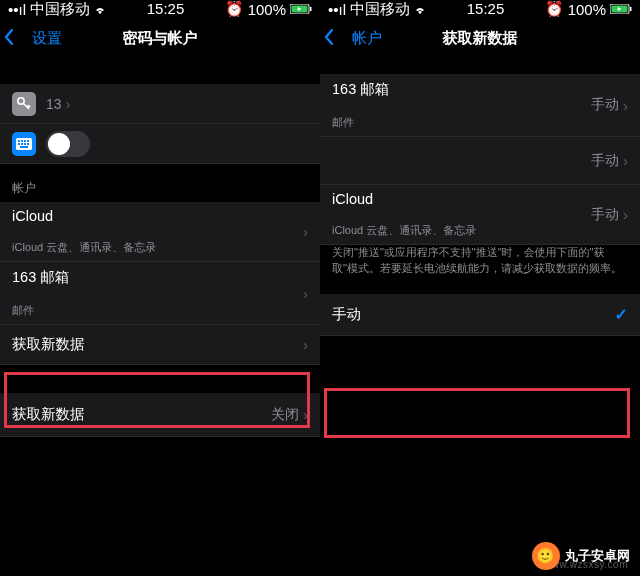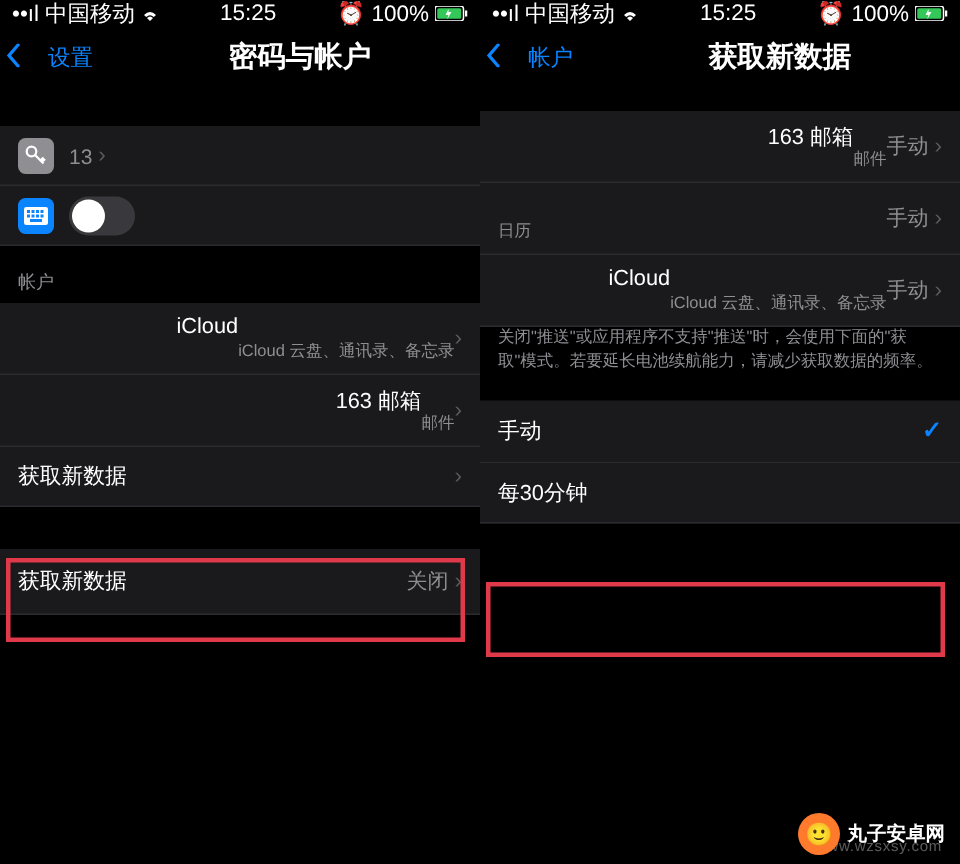--- a/index.html
+++ b/index.html
@@ -21,42 +21,42 @@
     .nav {
       height: 36px; display: flex; align-items: center; position: relative;
       color: #fff;
     }
     .nav-back {
       color: #0a84ff; font-size: 15px; display: flex; 
       padding-left: 4px; gap: 18px;
     }
     .nav-title {
       position: absolute; left: 50%; transform: translateX(-50%);
-      font-size: 19px; font-weight: 600; margin-left: 40px;
+      font-size: 15px; font-weight: 600;
     }
     .content { flex: 1; overflow-y: hidden; font-size: 14px; }
     .spacer { height: 28px; }
     .spacer-sm { height: 10px; }
     .cell {
       background: #1a1a1c; min-height: 40px;
       display: flex; align-items: center;
       padding: 6px 12px; border-bottom: 0.5px solid #2b2b2e;
       color: #fff; position: relative;
     }
     .cell.tall { min-height: 48px; }
     .cell .icon-box {
       width: 24px; height: 24px; border-radius: 5px;
       display: flex; align-items: center; justify-content: center;
       margin-right: 10px; flex-shrink: 0;
     }
     .icon-key { background: #8e8e93; }
     .icon-autofill { background: #0a84ff; }
     .cell .label { flex: 1; font-size: 14.5px; }
     .cell .sub { font-size: 11px; color: #8e8e93; margin-top: 16px; }
-    .cell .stack { display: flex; flex: 1; text-align: right; }
+    .cell .stack { display: flex; flex-direction: column; flex: 1; }
     .cell .value { color: #8e8e93; font-size: 14px; margin-right: 4px; }
     .chevron { color: #5a5a5e; font-size: 15px; }
     .header-label {
       color: #8e8e93; font-size: 12px; padding: 16px 12px 5px;
     }
     .footer-text {
       color: #8e8e93; font-size: 11px; padding: 7px 12px; line-height: 1.45;
     }
     .toggle {
       width: 44px; height: 26px; border-radius: 13px;
@@ -245,21 +245,20 @@
       <div class="stack">
         <div class="label">163 邮箱</div>
         <div class="sub">邮件</div>
       </div>
       <div class="value">手动</div>
       <span class="chevron">›</span>
     </div>
 
     <div class="cell tall">
       <div class="stack">
-        <div class="sub">日历</div>
       </div>
       <div class="value">手动</div>
       <span class="chevron">›</span>
     </div>
 
     <div class="cell tall">
       <div class="stack">
         <div class="label">iCloud</div>
         <div class="sub">iCloud 云盘、通讯录、备忘录</div>
       </div>
@@ -267,23 +266,20 @@
       <span class="chevron">›</span>
     </div>
 
     <div class="footer-text" style="padding-top:0;">关闭"推送"或应用程序不支持"推送"时，会使用下面的"获取"模式。若要延长电池续航能力，请减少获取数据的频率。</div>
 
     <div class="spacer-sm"></div>
 
     <div class="cell" style="min-height:42px;">
       <div class="label">手动</div>
       <span class="check">✓</span>
-    </div>
-    <div class="cell">
-      <div class="label">每30分钟</div>
     </div>
   </div>
 
   <div class="highlight" style="left:4px; top:388px; width:306px; height:50px;"></div>
 
   <div class="watermark-url">www.wzsxsy.com</div>
 </div>
 
 <div class="watermark-img">
   <div class="wm-circle">🙂</div>

